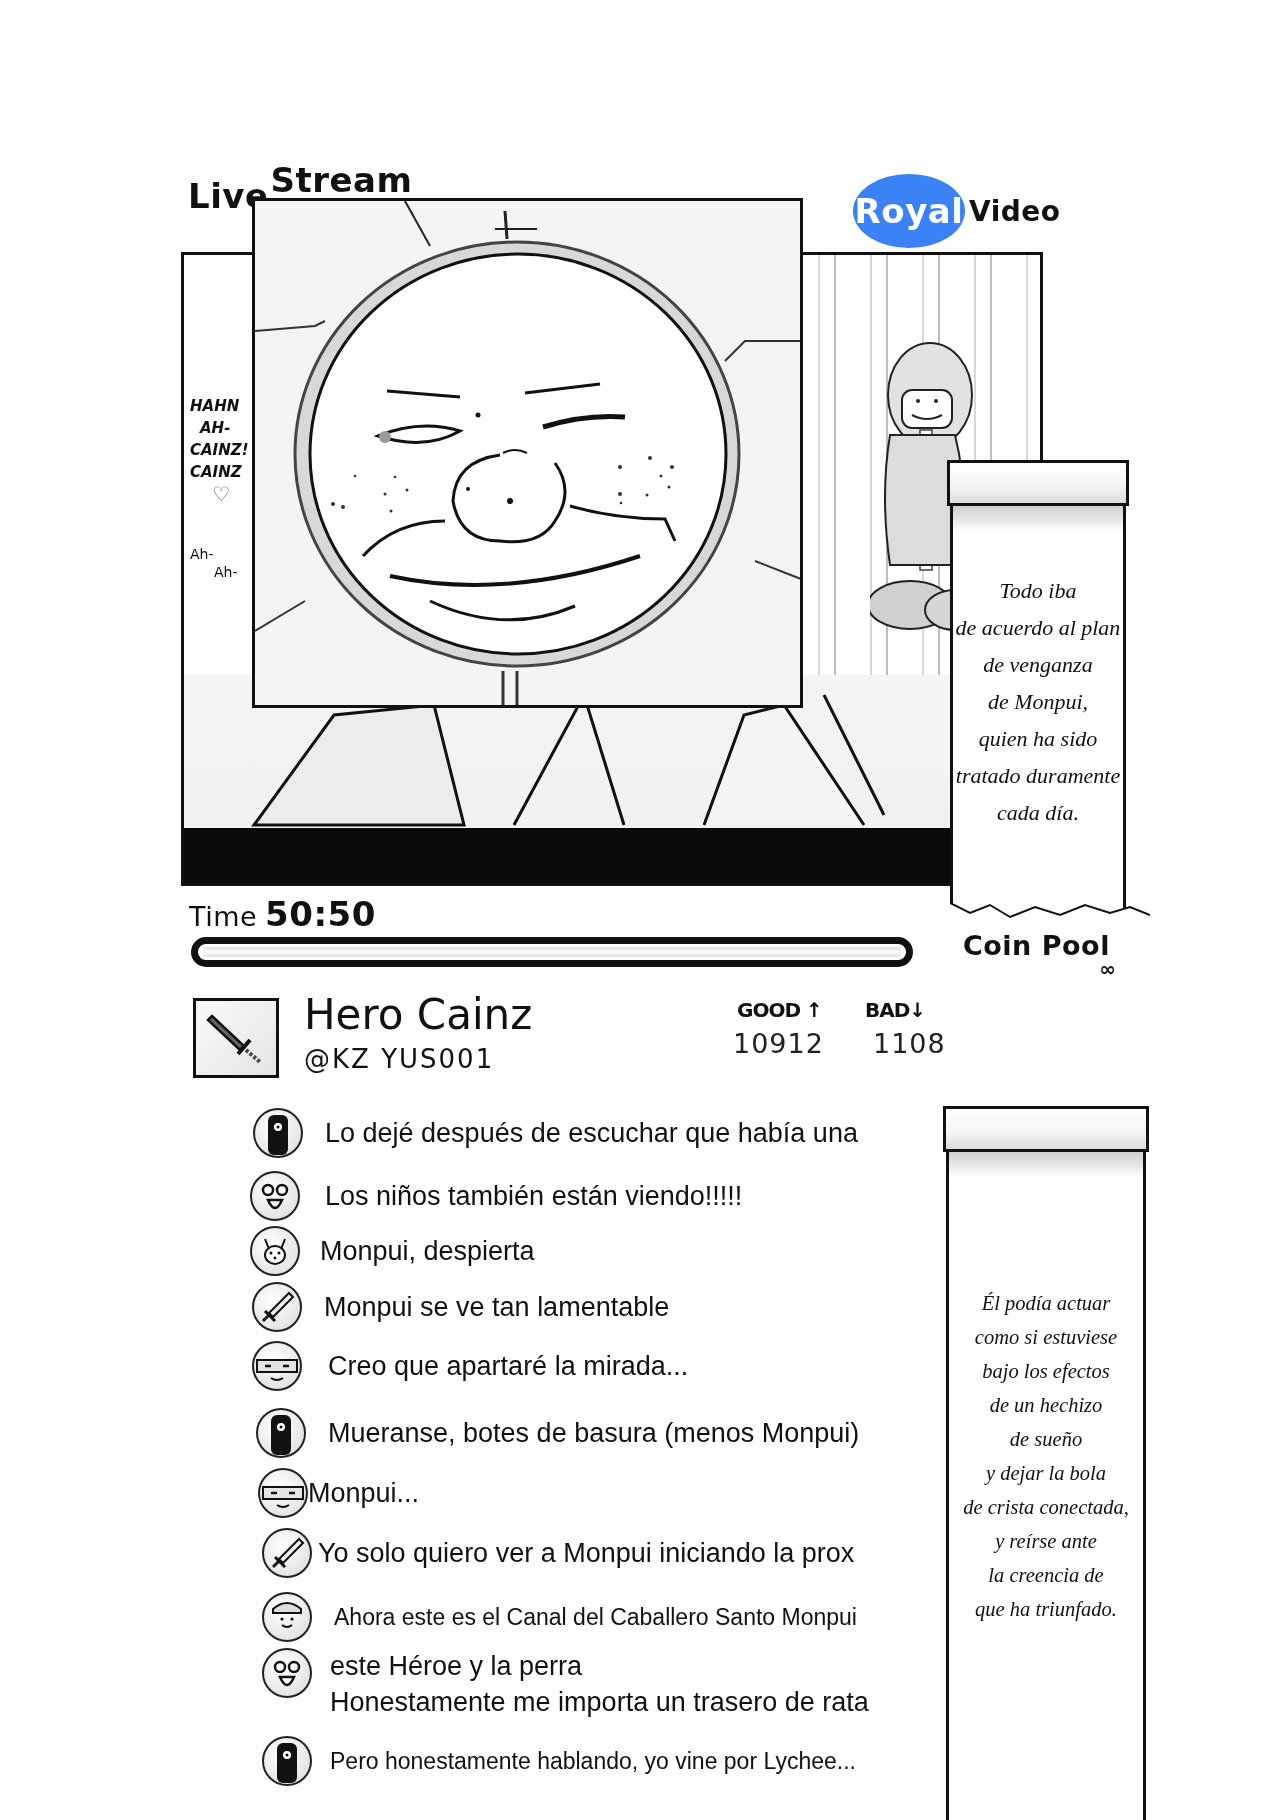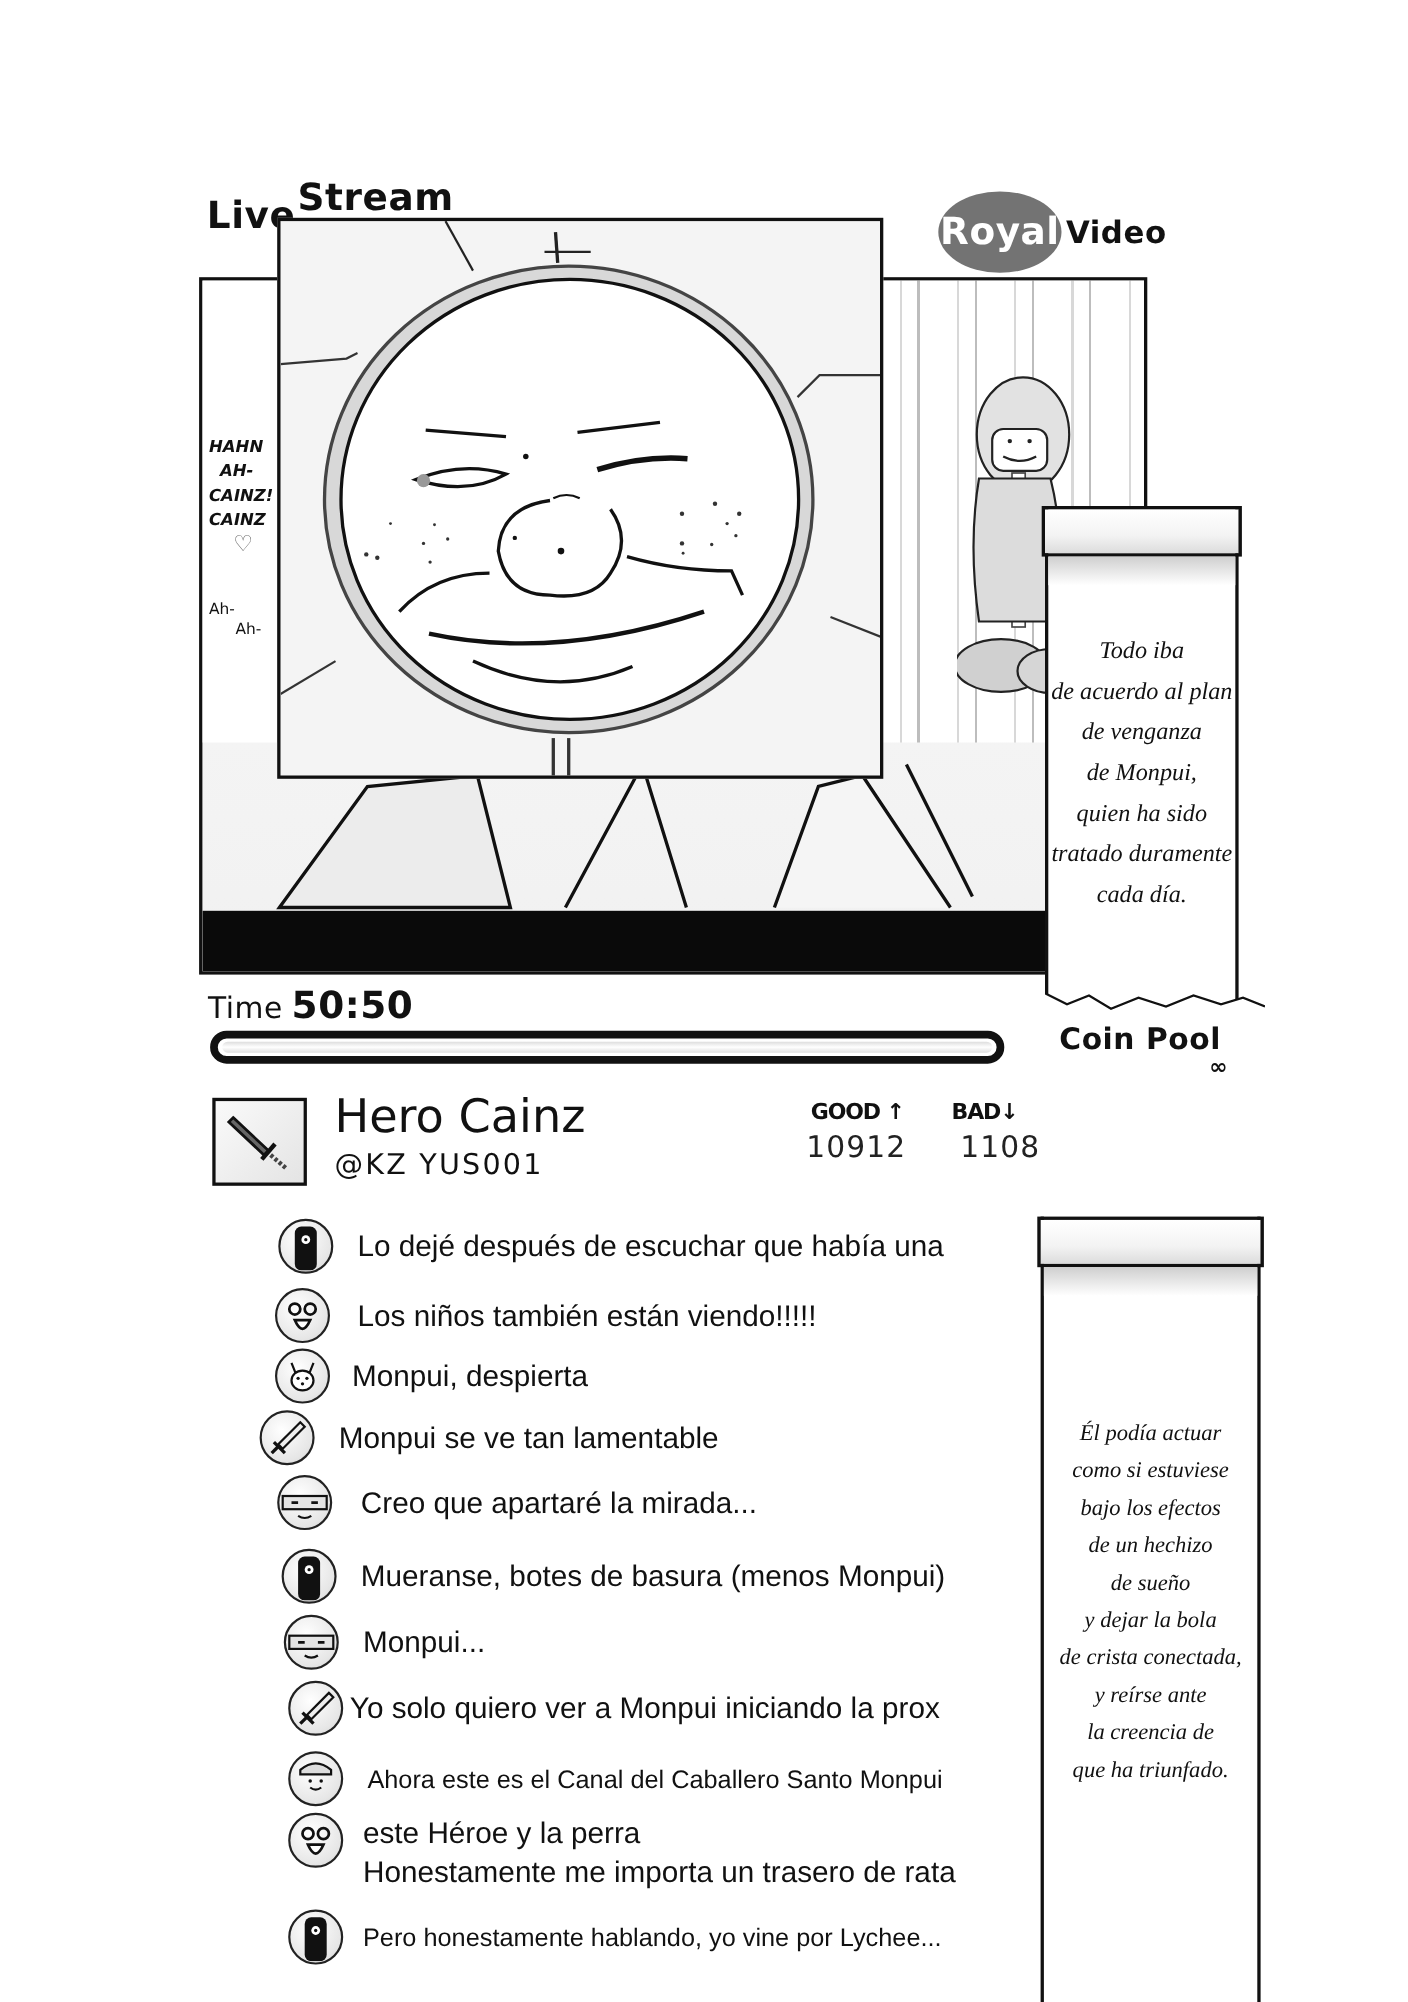--- a/index.html
+++ b/index.html
@@ -9,21 +9,21 @@
 
   .hand { font-family: "DejaVu Sans", sans-serif; font-weight: bold; color: #111; letter-spacing: 0.5px; }
   .serif-it { font-family: "Liberation Serif", "DejaVu Serif", serif; font-style: italic; color: #111; }
 
   
   #live-label { left: 188px; top: 176px; font-size: 34px; }
   #live-label .s1 { display:inline-block; }
   #live-label .s2 { display:inline-block; transform: translateY(-16px); margin-left: 2px; }
 
   #royal-wrap { left: 853px; top: 174px; height: 74px; display: flex; align-items: center; }
-  #royal-oval { width: 112px; height: 74px; background: #737373; border-radius: 50%; color: #fff; display: flex; align-items: center; justify-content: center; font-size: 34px; }
+  #royal-oval { width: 112px; height: 74px; background: #3b82f6; border-radius: 50%; color: #fff; display: flex; align-items: center; justify-content: center; font-size: 34px; }
   #video-word { font-size: 28px; margin-left: 4px; }
 
   
   #outer-frame { left: 181px; top: 252px; width: 862px; height: 634px; border: 3px solid #111; background: linear-gradient(180deg, #fafafa 0%, #f1f1f1 100%); overflow: hidden; }
   #forest { position: absolute; right: 0; top: 0; width: 240px; height: 420px; background:
       repeating-linear-gradient(90deg, #fff 0 18px, #d8d8d8 18px 20px, #fff 20px 34px, #bdbdbd 34px 36px, #fff 36px 52px);
   }
   #knight { position: absolute; right: 60px; top: 80px; width: 110px; height: 300px; }
   #left-strip { position: absolute; left: 0; top: 0; width: 70px; height: 420px; background: #fff; border-right: 2px solid #222; }
   #sfx { position: absolute; left: 6px; top: 140px; font-family: "DejaVu Sans", sans-serif; font-weight: bold; font-style: italic; font-size: 15px; line-height: 22px; color:#111; }
@@ -266,21 +266,21 @@
         <path d="M12 10 L16 20 M32 10 L28 20" stroke="#111" stroke-width="2"></path>
         <ellipse cx="22" cy="26" rx="10" ry="9" fill="#fff" stroke="#111" stroke-width="2"></ellipse>
         <circle cx="18" cy="24" r="1.5" fill="#111"></circle>
         <circle cx="26" cy="24" r="1.5" fill="#111"></circle>
         <circle cx="22" cy="29" r="1.5" fill="#111"></circle>
       </svg>
   </div>
   <div class="c-text" style="margin-left:20px">Monpui, despierta</div>
 </div>
 
-<div class="comment" style="left:236px; top:1282px;">
+<div class="comment" style="left:252px; top:1282px;">
   <div class="c-avatar">
     <svg width="44" height="44" viewBox="0 0 44 44">
         <path d="M34 8 L14 28 L18 32 L38 12 Z" fill="#eee" stroke="#111" stroke-width="2"></path>
         <line x1="10" y1="26" x2="20" y2="36" stroke="#111" stroke-width="3"></line>
         <line x1="8" y1="36" x2="14" y2="30" stroke="#111" stroke-width="3"></line>
       </svg>
   </div>
   <div class="c-text" style="margin-left:22px">Monpui se ve tan lamentable</div>
 </div>
 
@@ -307,21 +307,21 @@
 </div>
 
 <div class="comment" style="left:258px; top:1468px;">
   <div class="c-avatar">
     <svg width="44" height="44" viewBox="0 0 44 44">
         <rect x="2" y="16" width="40" height="12" fill="#e4e4e4" stroke="#111" stroke-width="2"></rect>
         <path d="M10 22 l6 0 M28 22 l6 0" stroke="#111" stroke-width="2.5"></path>
         <path d="M16 34 q6 4 12 0" stroke="#111" stroke-width="2" fill="none"></path>
       </svg>
   </div>
-  <div class="c-text" style="margin-left:22px">Monpui...</div>
+  <div class="c-text" style="">Monpui...</div>
 </div>
 
 <div class="comment" style="left:262px; top:1528px;">
   <div class="c-avatar">
     <svg width="44" height="44" viewBox="0 0 44 44">
         <path d="M34 8 L14 28 L18 32 L38 12 Z" fill="#eee" stroke="#111" stroke-width="2"></path>
         <line x1="10" y1="26" x2="20" y2="36" stroke="#111" stroke-width="3"></line>
         <line x1="8" y1="36" x2="14" y2="30" stroke="#111" stroke-width="3"></line>
       </svg>
   </div>

